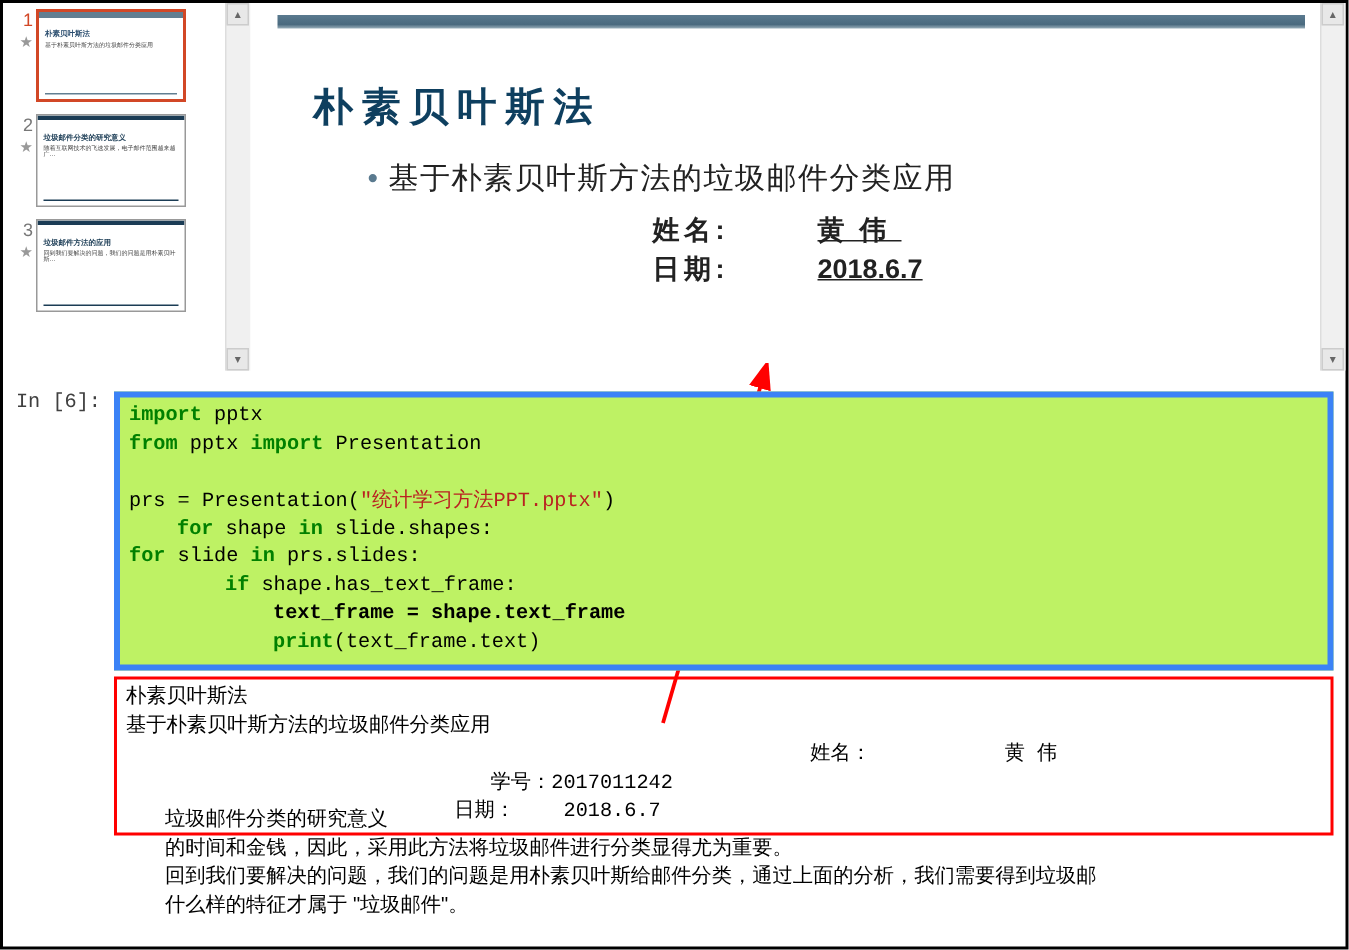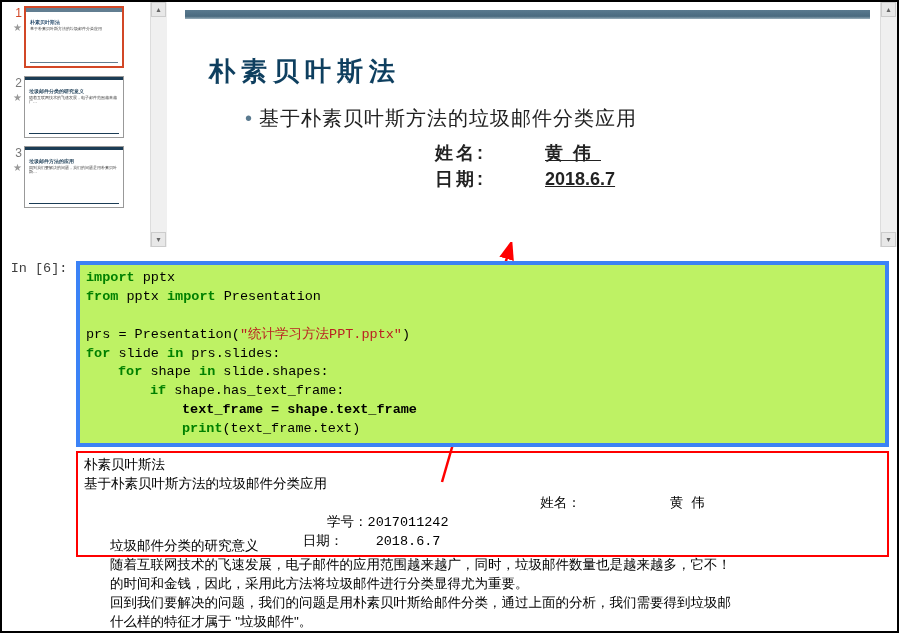--- a/index.html
+++ b/index.html
@@ -223,38 +223,37 @@
 </svg>
 
 <div class="jupyter">
   <div class="prompt-col">In  [6]:</div>
   <div class="cell-content">
     <div class="code-block">
 <div><span class="kw">import</span><span class="nm"> pptx</span></div>
 <div><span class="kw">from</span><span class="nm"> pptx </span><span class="kw">import</span><span class="nm"> Presentation</span></div>
 <div>&nbsp;</div>
 <div><span class="nm">prs = Presentation(</span><span class="str">"统计学习方法PPT.pptx"</span><span class="nm">)</span></div>
+<div style="padding-left:32px;"><span class="kw">for</span><span class="nm"> shape </span><span class="kw">in</span><span class="nm"> slide.shapes:</span></div>
 <div><span class="kw">for</span><span class="nm"> slide </span><span class="kw">in</span><span class="nm"> prs.slides:</span></div>
-<div style="padding-left:32px;"><span class="kw">for</span><span class="nm"> shape </span><span class="kw">in</span><span class="nm"> slide.shapes:</span></div>
 <div style="padding-left:64px;"><span class="kw">if</span><span class="nm"> shape.has_text_frame:</span></div>
 <div style="padding-left:96px;font-weight:bold;"><span class="nm">text_frame = shape.text_frame</span></div>
 <div style="padding-left:96px;"><span class="kw">print</span><span class="nm">(text_frame.text)</span></div>
     </div>
 
     <div class="output-highlight">
       <div class="output-block" style="padding:0;">
         <div>朴素贝叶斯法</div>
         <div>基于朴素贝叶斯方法的垃圾邮件分类应用</div>
         <div style="padding-left:280px;text-align:center;"><span>姓名：</span><span style="white-space:pre;">           </span><span>黄  伟</span></div>
         <div><span style="white-space:pre;">                              </span><span>学号：</span><span>2017011242</span></div>
         <div><span style="white-space:pre;">                           </span><span>日期：</span><span style="white-space:pre;">    </span><span>2018.6.7</span></div>
       </div>
     </div>
   </div>
 </div>
 
 <div class="para">
   <div>垃圾邮件分类的研究意义</div>
-  <div>随着互联网技术的飞速发展，电子邮件的应用范围越来越广，同时，垃圾邮件数量也是越来越多，它不！</div>
   <div>的时间和金钱，因此，采用此方法将垃圾邮件进行分类显得尤为重要。</div>
   <div>回到我们要解决的问题，我们的问题是用朴素贝叶斯给邮件分类，通过上面的分析，我们需要得到垃圾邮</div>
   <div>什么样的特征才属于 "垃圾邮件"。</div>
 </div>
 
 </body></html>

